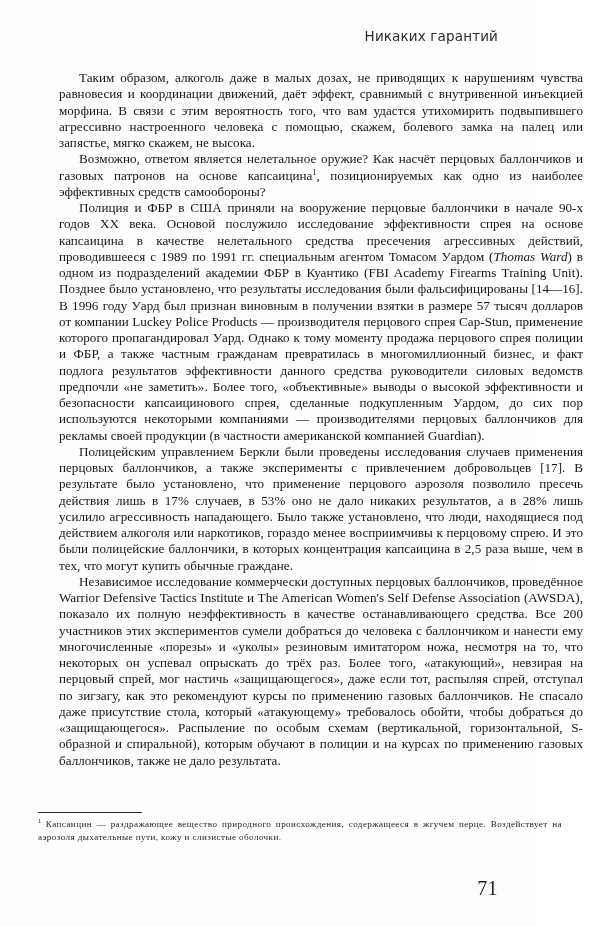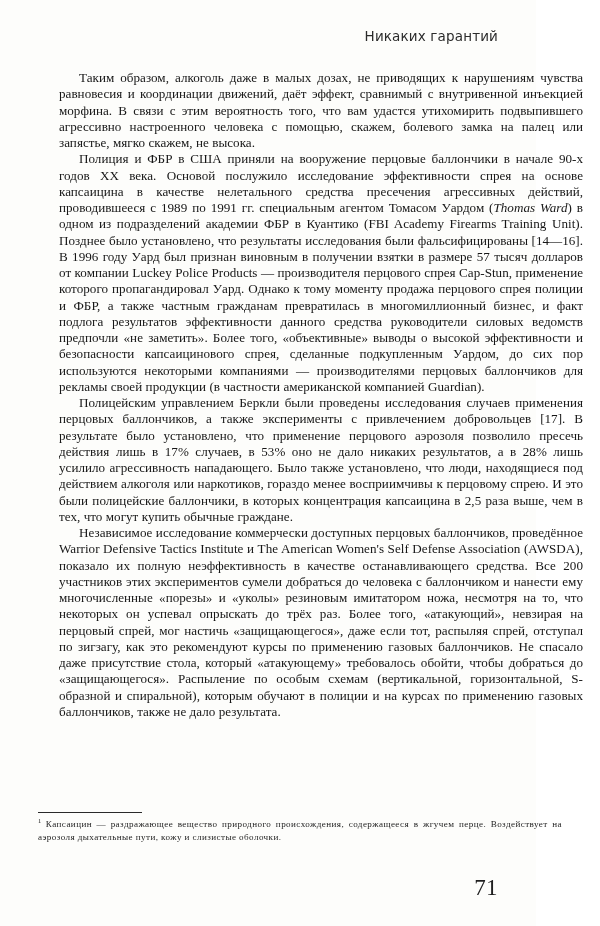--- a/index.html
+++ b/index.html
@@ -103,39 +103,42 @@
     vertical-align: super;
     line-height: 0;
     letter-spacing: 0;
   }
 
   
   .folio {
     position: absolute;
     right: 38px;
     bottom: 28px;
-    font-size: 23px;
+    font-size: 20px;
     line-height: 20px;
     color: #1f1f1f;
     letter-spacing: 0.4px;
   }
 </style>
 </head>
 <body>
 
 <div class="page">
 
   <div class="running-header">Никаких гарантий</div>
 
   <div class="text-body">
 
     <p class="para">
       <span>Таким образом, алкоголь даже в малых дозах, не приводящих к нарушениям чувства равновесия и координации движений, даёт эффект, сравнимый с внутривенной инъекцией морфина. В связи с этим вероятность того, что вам удастся утихомирить подвыпившего агрессивно настроенного человека с помощью, скажем, болевого замка на палец или запястье, мягко скажем, не высока.</span>
     </p>
 
+    <p class="para">
+      <span>Возможно, ответом является нелетальное оружие? Как насчёт перцовых баллончиков и газовых патронов на основе капсаицина</span><sup class="fn-ref">1</sup><span>, позиционируемых как одно из наиболее эффективных средств самообороны?</span>
+    </p>
 
     <p class="para">
       <span>Полиция и ФБР в США приняли на вооружение перцовые баллончики в начале 90-х годов XX века. Основой послужило исследование эффективности спрея на основе капсаицина в качестве нелетального средства пресечения агрессивных действий, проводившееся с 1989 по 1991 гг. специальным агентом Томасом Уардом (</span><em class="it">Thomas Ward</em><span>) в одном из подразделений академии ФБР в Куантико (FBI Academy Firearms Training Unit). Позднее было установлено, что результаты исследования были фальсифицированы [14—16]. В 1996 году Уард был признан виновным в получении взятки в размере 57 тысяч долларов от компании Luckey Police Products — производителя перцового спрея Cap-Stun, применение которого пропагандировал Уард. Однако к тому моменту продажа перцового спрея полиции и ФБР, а также частным гражданам превратилась в многомиллионный бизнес, и факт подлога результатов эффективности данного средства руководители силовых ведомств предпочли «не заметить». Более того, «объективные» выводы о высокой эффективности и безопасности капсаицинового спрея, сделанные подкупленным Уардом, до сих пор используются некоторыми компаниями — производителями перцовых баллончиков для рекламы своей продукции (в частности американской компанией Guardian).</span>
     </p>
 
     <p class="para">
       <span>Полицейским управлением Беркли были проведены исследования случаев применения перцовых баллончиков, а также эксперименты с привлечением добровольцев [17]. В результате было установлено, что применение перцового аэрозоля позволило пресечь действия лишь в 17% случаев, в 53% оно не дало никаких результатов, а в 28% лишь усилило агрессивность нападающего. Было также установлено, что люди, находящиеся под действием алкоголя или наркотиков, гораздо менее восприимчивы к перцовому спрею. И это были полицейские баллончики, в которых концентрация капсаицина в 2,5 раза выше, чем в тех, что могут купить обычные граждане.</span>
     </p>
 
 

